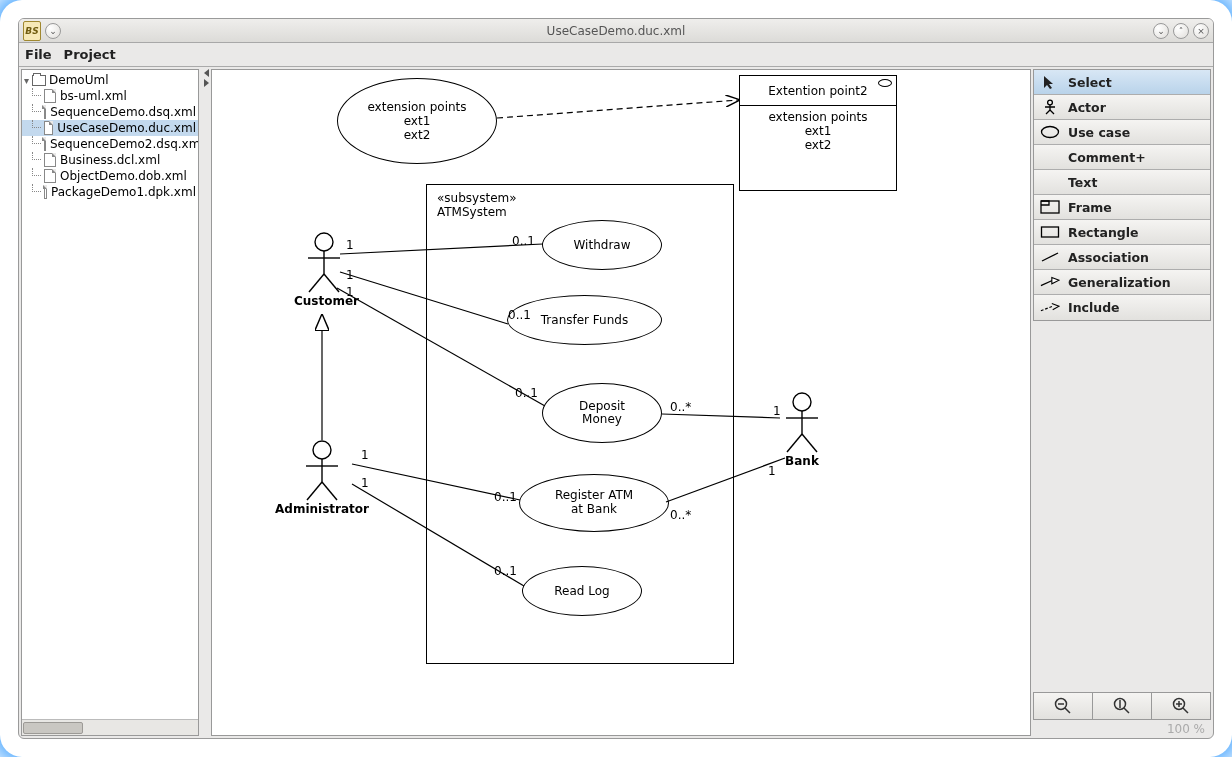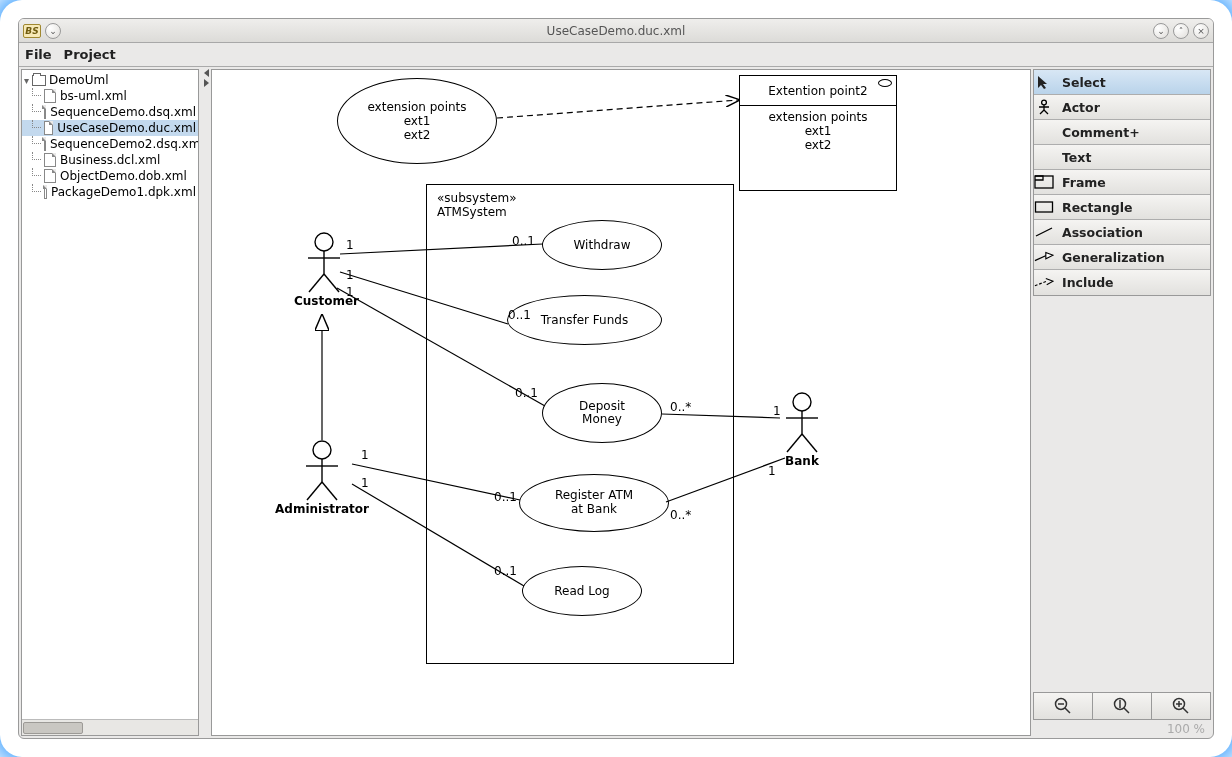--- a/index.html
+++ b/index.html
@@ -35,21 +35,21 @@
   .titlebar {
     height: 24px;
     display: flex;
     align-items: center;
     border-bottom: 1px solid #a8a8a8;
     background: linear-gradient(#efeeec, #dcdbd8);
     padding: 0 4px;
     position: relative;
   }
   .title-badge {
-    width: 18px; height: 14px;
+    width: 18px; height: 20px;
     background: #f7e9b7;
     border: 1px solid #a08830;
     color: #705c10;
     font-size: 9px;
     font-style: italic;
     font-weight: bold;
     display: flex; align-items: center; justify-content: center;
     margin-right: 4px;
     border-radius: 2px;
   }
@@ -167,21 +167,21 @@
     display: flex; flex-direction: column;
     gap: 0;
   }
   .tool-list {
     border: 1px solid #999;
     background: #fff;
   }
   .tool-item {
     height: 25px;
     display: flex; align-items: center; gap: 8px;
-    padding: 0 0;
+    padding: 0 6px;
     border-bottom: 1px solid #adadad;
     background: linear-gradient(#f5f4f2, #e2e1de);
     font-size: 12.5px; font-weight: bold; color: #222;
     cursor: pointer;
     text-align: center;
   }
   .tool-item:last-child { border-bottom: none; }
   .tool-item.selected {
     background: linear-gradient(#d8e7f5, #b9d3ea);
   }
@@ -433,20 +433,28 @@
                   <circle cx="8" cy="3.5" r="2.4" fill="none" stroke="#000" stroke-width="1.3"></circle>
                   <line x1="8" y1="6" x2="8" y2="11" stroke="#000" stroke-width="1.3"></line>
                   <line x1="3" y1="8" x2="13" y2="8" stroke="#000" stroke-width="1.3"></line>
                   <line x1="8" y1="11" x2="4" y2="15" stroke="#000" stroke-width="1.3"></line>
                   <line x1="8" y1="11" x2="12" y2="15" stroke="#000" stroke-width="1.3"></line>
                 </svg>
               </span>
               <span>Actor</span>
             </div>
             <div class="tool-item">
+              <span class="tool-icon">
+                <svg width="20" height="14" viewBox="0 0 20 14">
+                  <ellipse cx="10" cy="7" rx="8.5" ry="5.5" fill="none" stroke="#000" stroke-width="1.3"></ellipse>
+                </svg>
+              </span>
+              <span>Use case</span>
+            </div>
+            <div class="tool-item">
               <span class="tool-icon"></span>
               <span>Comment+</span>
             </div>
             <div class="tool-item">
               <span class="tool-icon"></span>
               <span>Text</span>
             </div>
             <div class="tool-item">
               <span class="tool-icon">
                 <svg width="20" height="14" viewBox="0 0 20 14">

